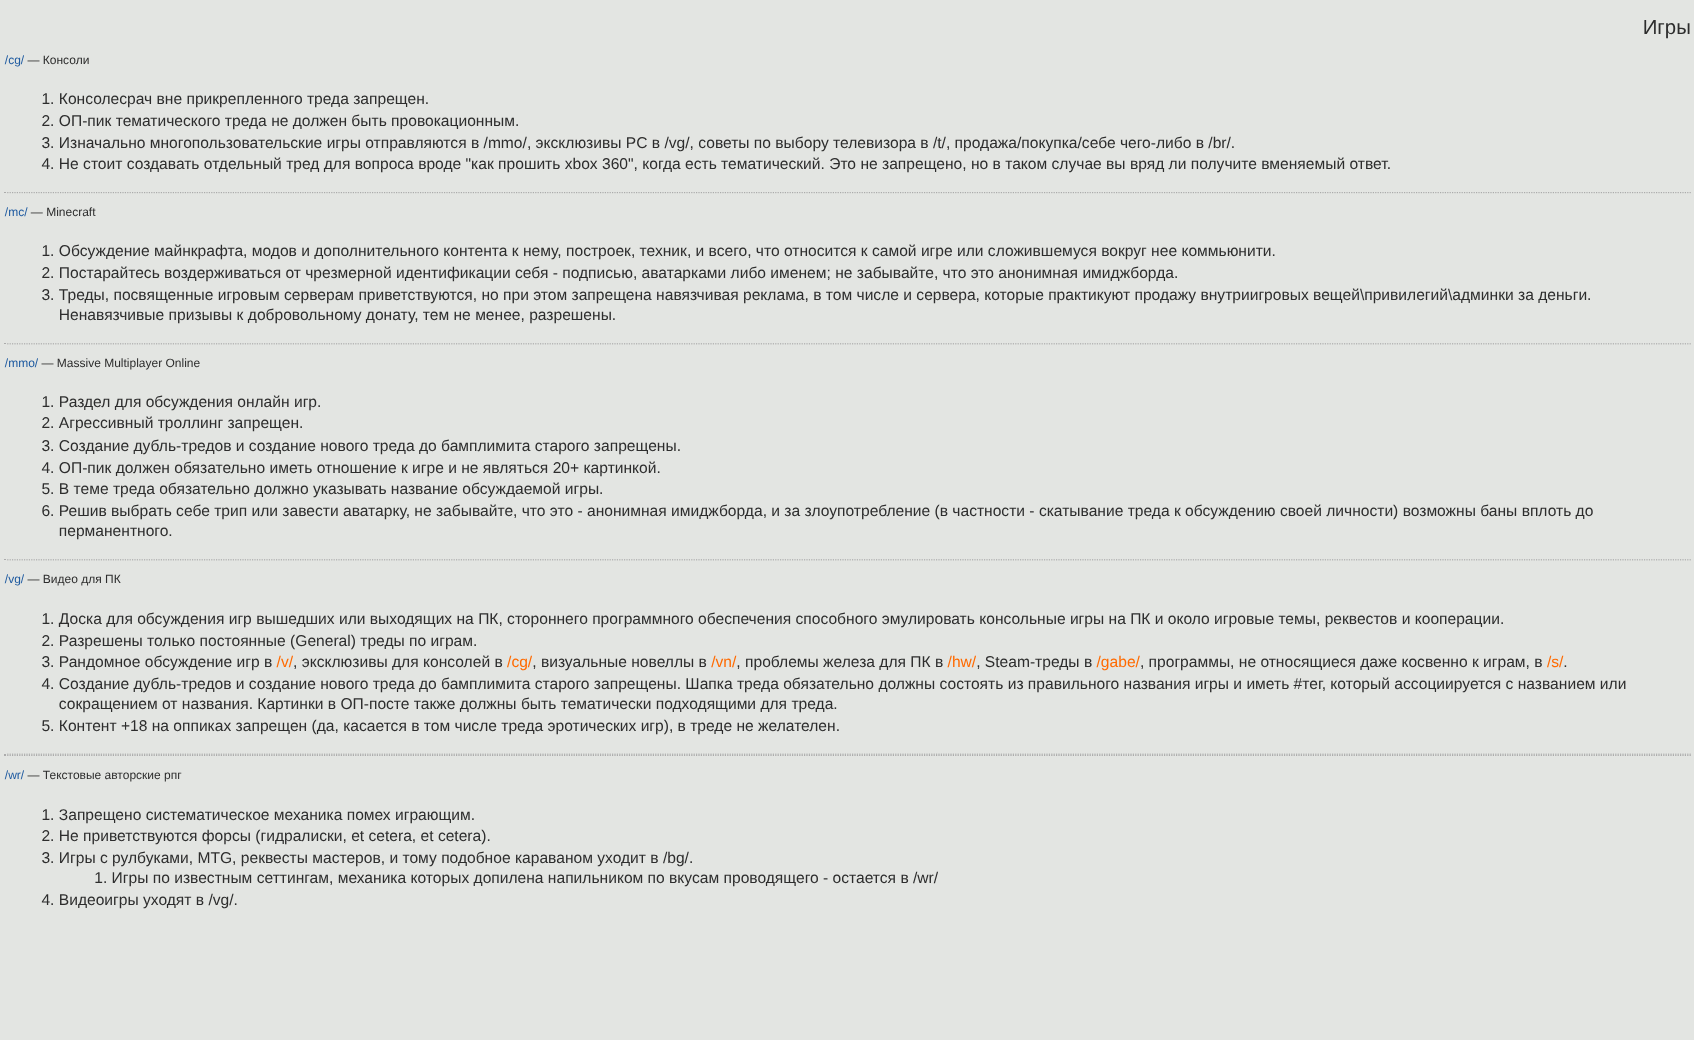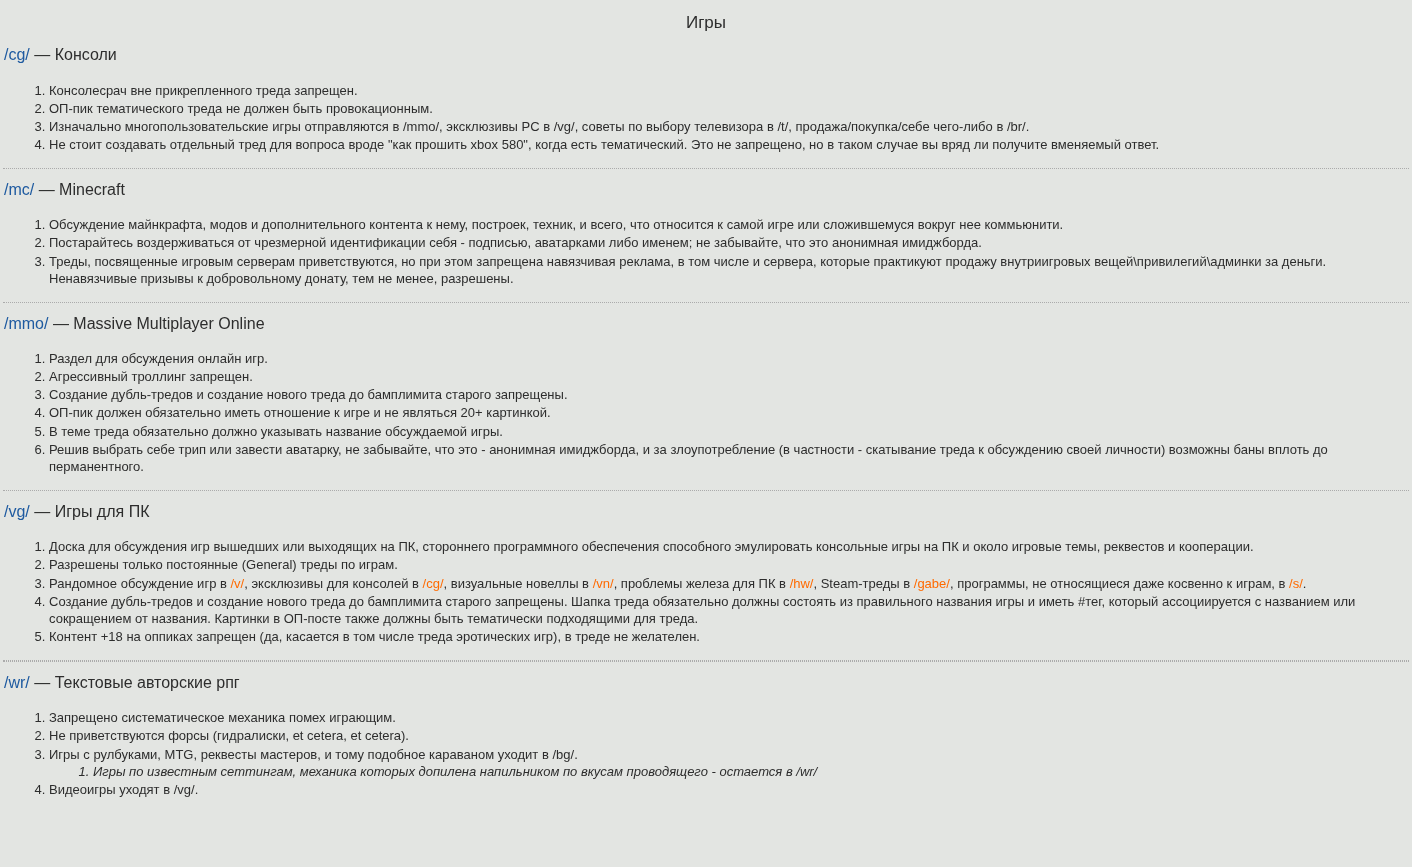--- a/index.html
+++ b/index.html
@@ -12,28 +12,28 @@
     line-height: 1.32;
   }
   .page {
     width: 1412px;
     min-height: 867px;
     box-sizing: border-box;
     padding: 0 3px;
     overflow: hidden;
   }
   .page-title {
-    text-align: center;
+    text-align: right;
     font-size: 17px;
     padding-top: 12px;
     margin-bottom: 9px;
   }
   .section-header {
     margin: 10px 0 0 1px;
-    font-size: 16px;
+    font-size: 10px;
   }
   a.board-link {
     color: #1e5aa0;
     text-decoration: none;
     cursor: pointer;
   }
   a.inline-link {
     color: #ff6a00;
     text-decoration: none;
     cursor: pointer;
@@ -42,42 +42,41 @@
     margin: 16px 0 15px 0;
     padding-left: 46px;
   }
   ol.rules li {
     margin: 0 0 1px 0;
   }
   ol.rules ol {
     list-style-type: decimal;
     margin: 0;
     padding-left: 44px;
-    font-style: italic;
   }
   hr.separator {
     border: 0;
     height: 0;
     border-top: 1px dotted #ababab;
     margin: 0;
   }
 </style>
 </head>
 <body>
 
 <div class="page">
   <div class="page-title">Игры</div>
   <div id="sections">
       <div class="section">
         <div class="section-header"><a class="board-link" href="#">/cg/</a><span> — Консоли</span></div>
         <ol class="rules">
           <li>Консолесрач вне прикрепленного треда запрещен.</li>
           <li>ОП-пик тематического треда не должен быть провокационным.</li>
           <li>Изначально многопользовательские игры отправляются в /mmo/, эксклюзивы PC в /vg/, советы по выбору телевизора в /t/, продажа/покупка/себе чего-либо в /br/.</li>
-          <li>Не стоит создавать отдельный тред для вопроса вроде "как прошить xbox 580", когда есть тематический. Это не запрещено, но в таком случае вы вряд ли получите вменяемый ответ.</li>
+          <li>Не стоит создавать отдельный тред для вопроса вроде "как прошить xbox 360", когда есть тематический. Это не запрещено, но в таком случае вы вряд ли получите вменяемый ответ.</li>
         </ol>
       </div>
       <hr class="separator">
       <div class="section">
         <div class="section-header"><a class="board-link" href="#">/mc/</a><span> — Minecraft</span></div>
         <ol class="rules">
           <li>Обсуждение майнкрафта, модов и дополнительного контента к нему, построек, техник, и всего, что относится к самой игре или сложившемуся вокруг нее коммьюнити.</li>
           <li>Постарайтесь воздерживаться от чрезмерной идентификации себя - подписью, аватарками либо именем; не забывайте, что это анонимная имиджборда.</li>
           <li>Треды, посвященные игровым серверам приветствуются, но при этом запрещена навязчивая реклама, в том числе и сервера, которые практикуют продажу внутриигровых вещей\привилегий\админки за деньги. Ненавязчивые призывы к добровольному донату, тем не менее, разрешены.</li>
         </ol>
@@ -89,21 +88,21 @@
           <li>Раздел для обсуждения онлайн игр.</li>
           <li>Агрессивный троллинг запрещен.</li>
           <li>Создание дубль-тредов и создание нового треда до бамплимита старого запрещены.</li>
           <li>ОП-пик должен обязательно иметь отношение к игре и не являться 20+ картинкой.</li>
           <li>В теме треда обязательно должно указывать название обсуждаемой игры.</li>
           <li>Решив выбрать себе трип или завести аватарку, не забывайте, что это - анонимная имиджборда, и за злоупотребление (в частности - скатывание треда к обсуждению своей личности) возможны баны вплоть до перманентного.</li>
         </ol>
       </div>
       <hr class="separator">
       <div class="section">
-        <div class="section-header"><a class="board-link" href="#">/vg/</a><span> — Игры для ПК</span></div>
+        <div class="section-header"><a class="board-link" href="#">/vg/</a><span> — Видео для ПК</span></div>
         <ol class="rules">
           <li>Доска для обсуждения игр вышедших или выходящих на ПК, стороннего программного обеспечения способного эмулировать консольные игры на ПК и около игровые темы, реквестов и кооперации.</li>
           <li>Разрешены только постоянные (General) треды по играм.</li>
           <li>Рандомное обсуждение игр в <a class="inline-link" href="#">/v/</a>, эксклюзивы для консолей в <a class="inline-link" href="#">/cg/</a>, визуальные новеллы в <a class="inline-link" href="#">/vn/</a>, проблемы железа для ПК в <a class="inline-link" href="#">/hw/</a>, Steam-треды в <a class="inline-link" href="#">/gabe/</a>, программы, не относящиеся даже косвенно к играм, в <a class="inline-link" href="#">/s/</a>.</li>
           <li>Создание дубль-тредов и создание нового треда до бамплимита старого запрещены. Шапка треда обязательно должны состоять из правильного названия игры и иметь #тег, который ассоциируется с названием или сокращением от названия. Картинки в ОП-посте также должны быть тематически подходящими для треда.</li>
           <li>Контент +18 на оппиках запрещен (да, касается в том числе треда эротических игр), в треде не желателен.</li>
         </ol>
       </div>
       <hr class="separator">
       <div class="section">

